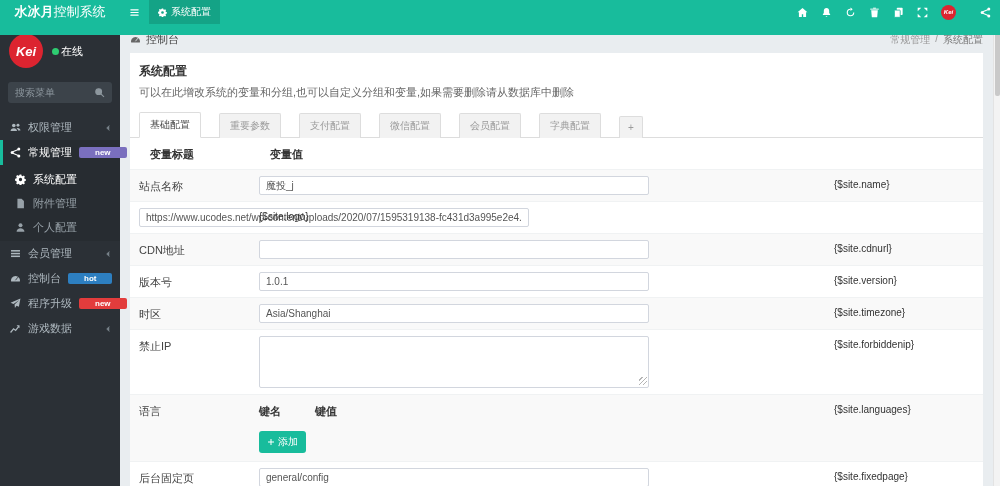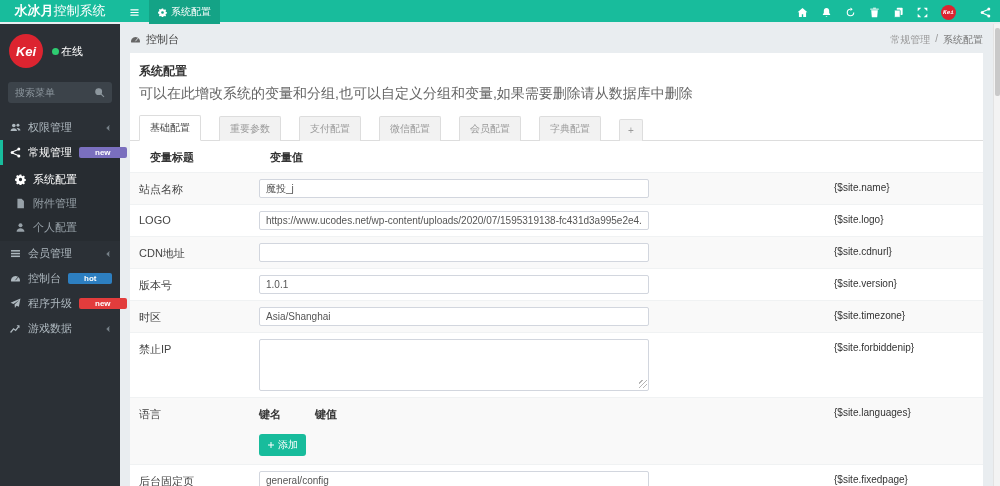--- a/index.html
+++ b/index.html
@@ -1,21 +1,21 @@
 <!DOCTYPE html>
 <html><head>
 <meta charset="utf-8">
 <style>
   * { margin:0; padding:0; box-sizing:border-box; }
   html,body { width:1000px; height:486px; overflow:hidden; background:#e9edf0;
     font-family:"Liberation Sans", sans-serif; }
   .icon svg { display:block; width:11px; height:11px; fill:currentColor; }
 
   
-  .navbar { position:absolute; top:0; left:0; right:0; height:22px; background:#18bc9c; z-index:20;font-family:Liberation Mono, monospace; }
+  .navbar { position:absolute; top:0; left:0; right:0; height:35px; background:#18bc9c; z-index:20; }
   .brand { position:absolute; left:0; top:0; width:120px; height:24px; line-height:24px;
     text-align:center; color:#fff; font-size:13px; white-space:nowrap; }
   .brand b { font-weight:bold; }
   .hamburger { position:absolute; left:129px; top:0; height:24px; display:flex; align-items:center; color:#fff; cursor:pointer; }
   .nav-tab { position:absolute; left:149px; top:0; height:24px; padding:0 9px; background:#14a386;
     color:#fff; font-size:10px; display:flex; align-items:center; gap:4px; cursor:pointer; }
   .nav-tab .icon svg { width:9px; height:9px; }
   .nav-right { position:absolute; right:44px; top:0; height:24px; display:flex; align-items:center; gap:13px; color:#fff; }
   .nav-share { position:absolute; right:9px; top:0; height:24px; display:flex; align-items:center; color:#fff; cursor:pointer; }
   .nav-avatar { width:15px; height:15px; border-radius:50%; background:#dc2430; color:#fff; font-size:6px;
@@ -48,21 +48,21 @@
   
   .main { position:absolute; left:120px; top:24px; right:7px; bottom:0; }
   .content-header { display:flex; justify-content:space-between; align-items:center;
     padding:8px 10px 6px; font-size:11px; color:#444; }
   .bc-left { display:flex; align-items:center; gap:5px; }
   .bc-left .icon { color:#666; }
   .bc-right { font-size:10px; color:#999; display:flex; gap:5px; }
   .panel { margin:0 10px; background:#fff; padding-top:10px; min-height:500px; }
   .panel-head { padding:0 9px; }
   .panel-title { font-size:12px; font-weight:bold; color:#333; }
-  .panel-desc { font-size:14px; color:#666; margin-top:5px; }
+  .panel-desc { font-size:11px; color:#666; margin-top:5px; }
   .tabs { display:flex; align-items:flex-end; margin-top:12px; padding:0 9px; border-bottom:1px solid #ddd; gap:18px; }
   .tab { font-size:10px; padding:5px 10px; background:#f2f2f2; border:1px solid #ddd; border-bottom:none;
     color:#9a9a9a; border-radius:2px 2px 0 0; margin-bottom:-1px; cursor:pointer; white-space:nowrap; }
   .tab.active { background:#fff; color:#444; border-bottom:1px solid #fff; }
   .tab-plus { padding:5px 8px; }
 
   
   .trow { display:grid; grid-template-columns:120px 1fr 140px; padding:4px 9px; align-items:start; }
   .trow.head { font-weight:bold; font-size:11px; color:#333; padding:9px 20px 7px; }
   .trow.body { border-top:1px solid #f0f2f3; font-size:11px; color:#444; }
@@ -322,21 +322,20 @@
         <div>变量标题</div>
         <div>变量值</div>
       </div>
       <div id="rows">
           <div class="trow body stripe">
     <div class="cell-label">站点名称</div>
     <div class="cell-value"><input class="text-input" value="魔投_j" style=""></div>
     <div class="cell-var">{$site.name}</div>
           </div>
           <div class="trow body">
-    <div class="cell-label">LOGO</div>
     <div class="cell-value"><input class="text-input" value="https://www.ucodes.net/wp-content/uploads/2020/07/1595319138-fc431d3a995e2e4.png" style=""></div>
     <div class="cell-var">{$site.logo}</div>
           </div>
           <div class="trow body stripe">
     <div class="cell-label">CDN地址</div>
     <div class="cell-value"><input class="text-input" value="" style=""></div>
     <div class="cell-var">{$site.cdnurl}</div>
           </div>
           <div class="trow body">
     <div class="cell-label">版本号</div>

